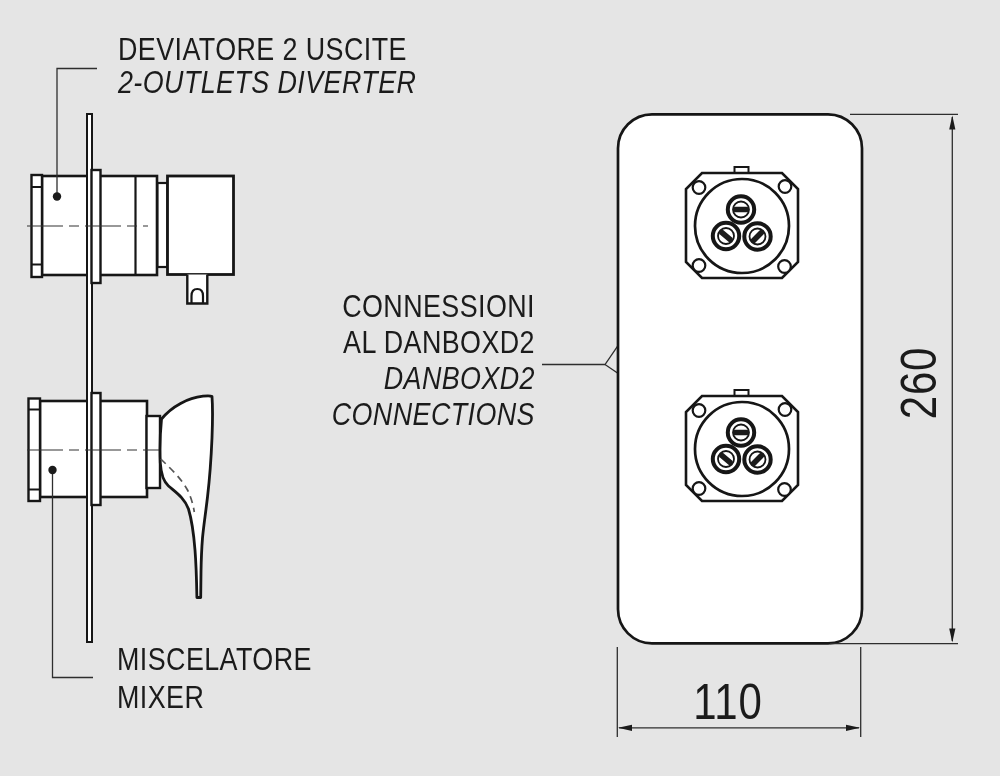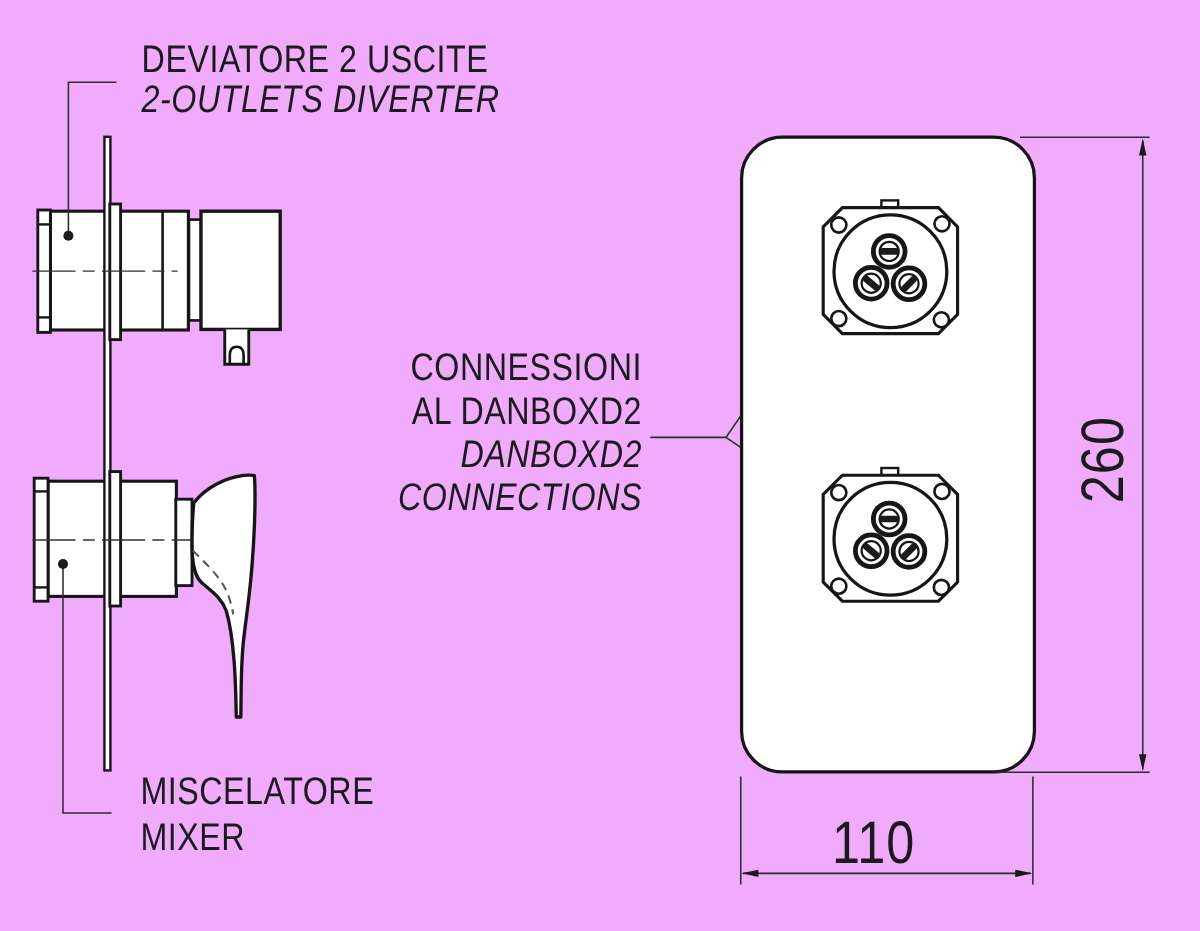--- a/index.html
+++ b/index.html
@@ -1,20 +1,20 @@
 <!DOCTYPE html>
 <html><head>
 <meta charset="utf-8">
 <style>
   html, body { margin: 0; padding: 0; background: #fff; }
   .canvas {
     position: relative;
     width: 1000px;
     height: 776px;
-    background: #f0abfc;
+    background: #e5e5e5;
     font-family: "Liberation Sans", sans-serif;
     color: #1b1b1b;
     overflow: hidden;
   }
   .canvas svg { position: absolute; left: 0; top: 0; }
   .label {
     position: absolute;
     font-size: 32px;
     line-height: 33px;
     letter-spacing: 0.5px;

